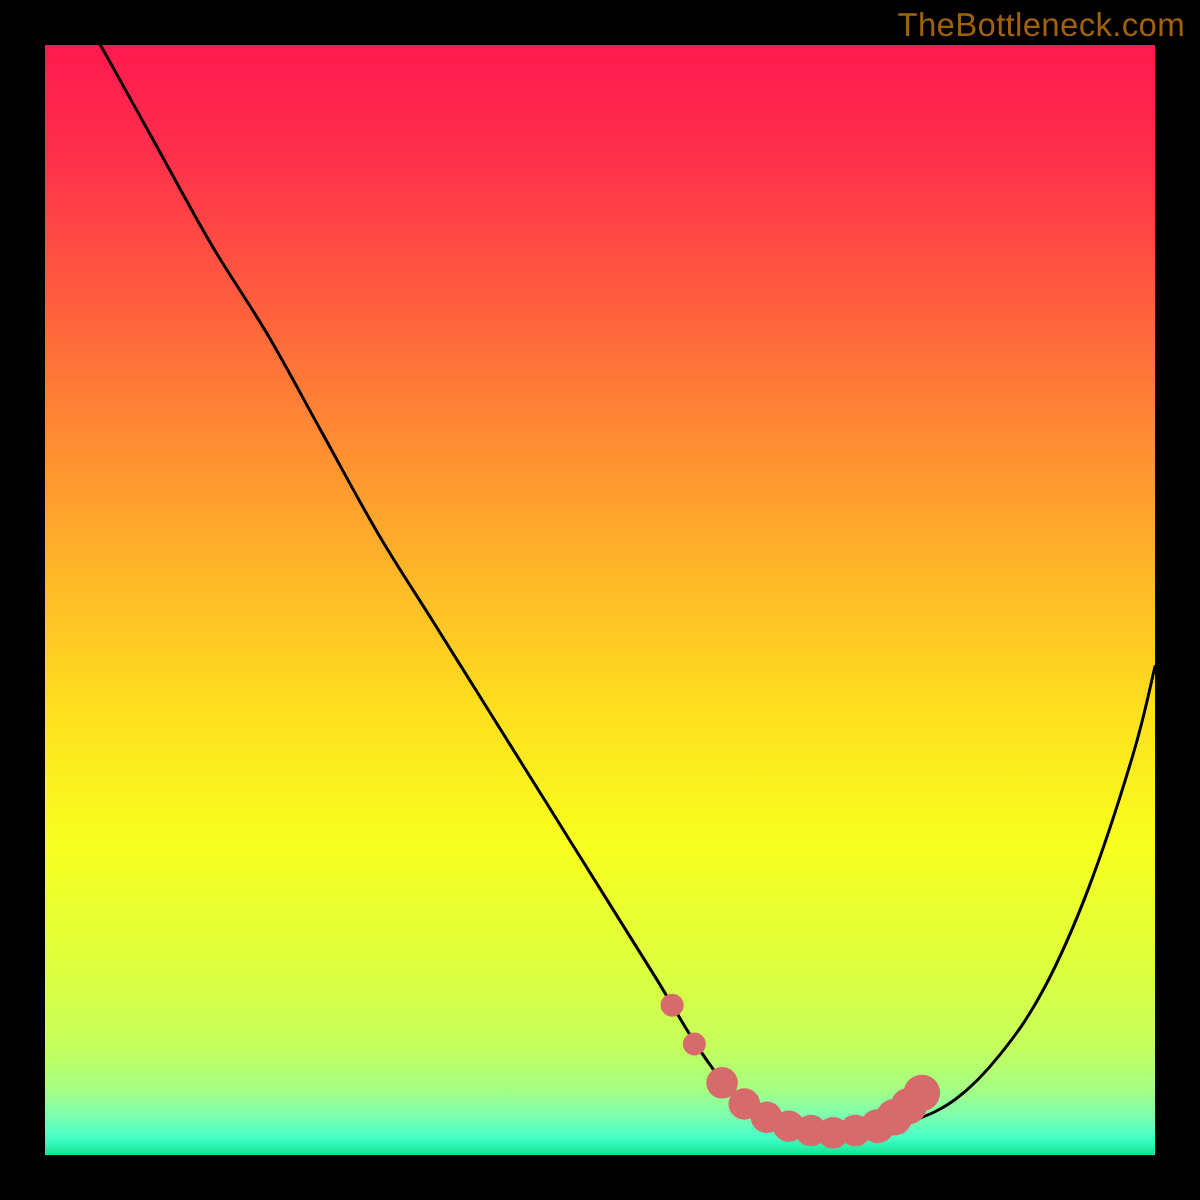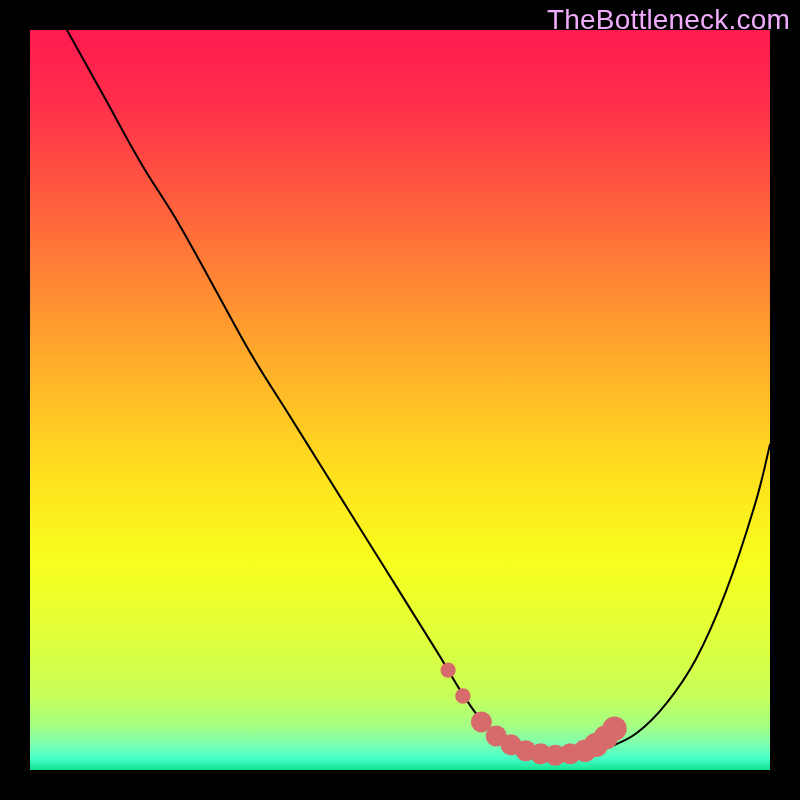--- a/index.html
+++ b/index.html
@@ -3,22 +3,22 @@
 <meta charset="utf-8">
 <style>
   * { margin: 0; padding: 0; box-sizing: border-box; }
   html, body { width: 800px; height: 800px; background: #000; overflow: hidden; }
   .wrap { position: relative; width: 800px; height: 800px; background: #000; }
   .attribution {
     position: absolute;
     top: 4px;
     right: 10px;
     font-family: Arial, Helvetica, sans-serif;
-    font-size: 28px;
-    color: #f0abfc;
+    font-size: 22px;
+    color: #a16207;
     font-weight: 400;
     letter-spacing: 0.2px;
   }
   .plot {
     position: absolute;
     left: 30px;
     top: 30px;
     width: 740px;
     height: 740px;
   }

